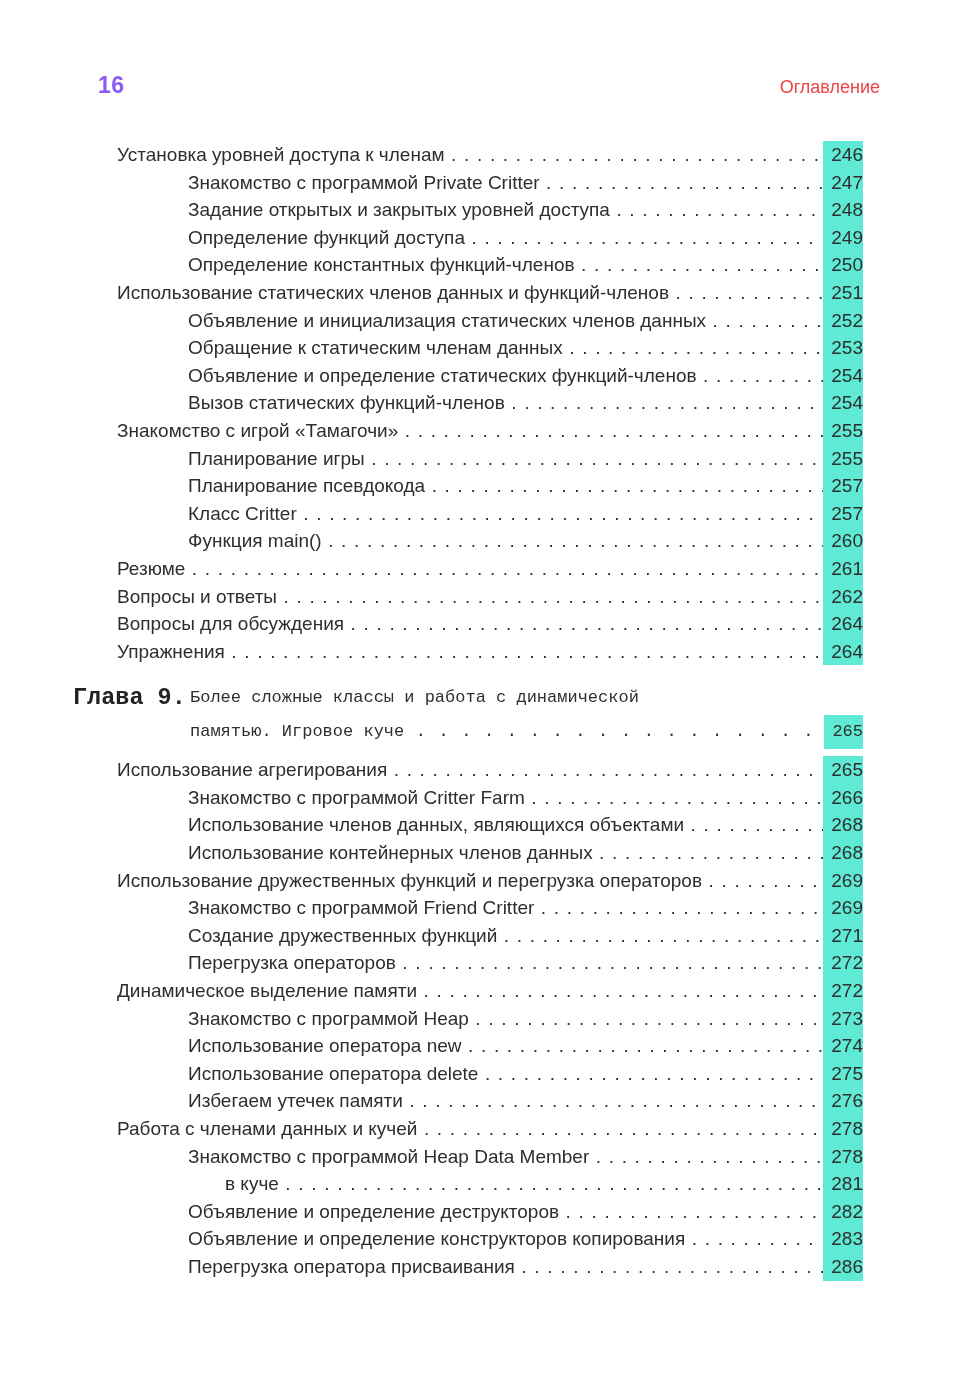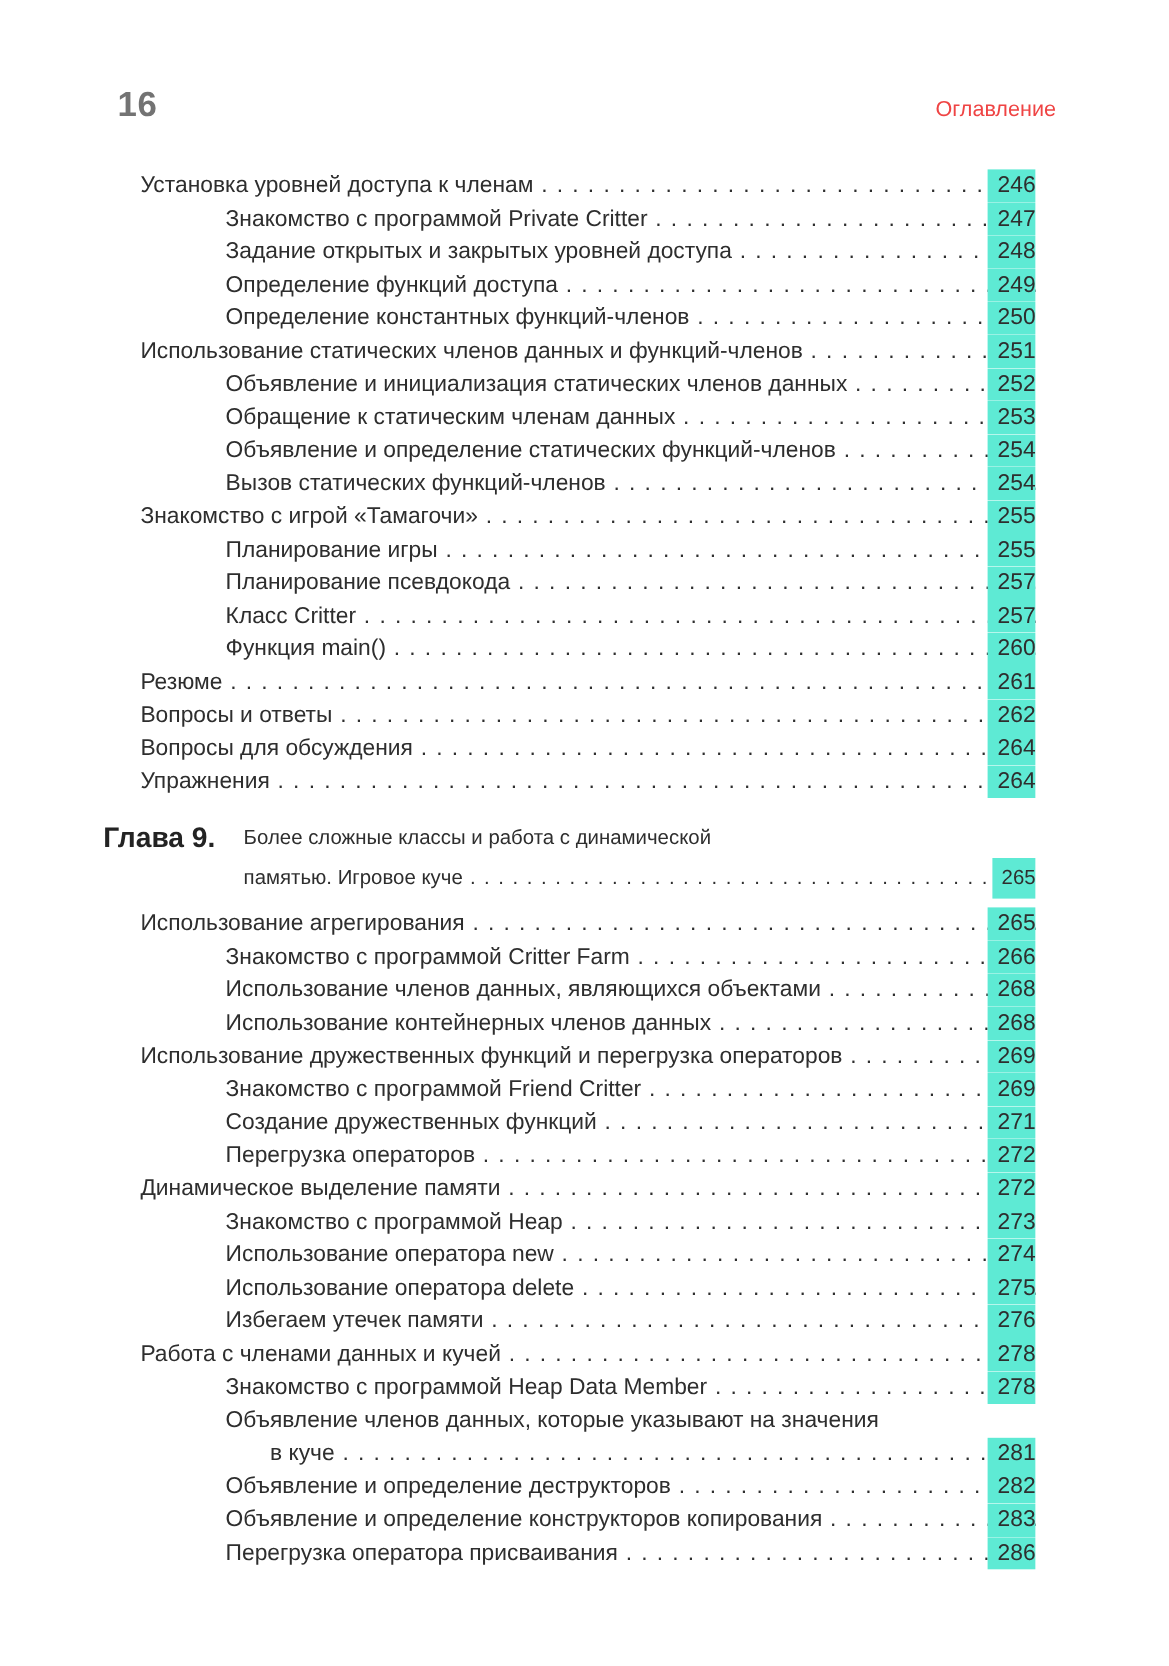--- a/index.html
+++ b/index.html
@@ -19,23 +19,23 @@
   .header {
     position: absolute;
     top: 72px;
     left: 98px;
     width: 782px;
     display: flex;
     justify-content: space-between;
     align-items: baseline;
   }
   .folio {
-    font-size: 29px;
+    font-size: 23px;
     font-weight: 700;
-    color: #737373;
+    color: #8b5cf6;
     letter-spacing: 0.5px;
   }
   .running-title {
     font-size: 18px;
     color: #ef4444;
   }
   .toc {
     position: absolute;
     top: 141px;
     left: 73px;
@@ -57,21 +57,22 @@
   }
   .pagenum {
     position: absolute;
     right: 0;
     top: 0;
     background: #5eead4;
     padding-left: 8px;
   }
   .chapter {
     display: flex;
-    margin: 16px 0 7px 13px;
+    margin: 16px 0 7px 0;
+    font-family: Liberation Mono, monospace;
   }
   .ch-label {
     flex: 0 0 117px;
     font-size: 23.5px;
     line-height: 34px;
     font-weight: 700;
     color: #232323;
   }
   .ch-title {
     flex: 1 1 auto;
@@ -140,21 +141,20 @@
         <div class="row lvl2"><span class="label">Знакомство с программой Friend Critter</span><span class="dots"> . . . . . . . . . . . . . . . . . . . . . . . . . . . . . . . . . . . . . . . . . . . . . . . . . . . . . . . . . . . . . . . . . . . . . . . . . . . . . . . . . . . . . . . . . . . . . . . . . . . . . . . . . . . . . . . . . . . . . . . . . . . . . . . . . . . . . . . . . . . . . . . . . . . . . . </span><span class="pagenum">269</span></div>
         <div class="row lvl2"><span class="label">Создание дружественных функций</span><span class="dots"> . . . . . . . . . . . . . . . . . . . . . . . . . . . . . . . . . . . . . . . . . . . . . . . . . . . . . . . . . . . . . . . . . . . . . . . . . . . . . . . . . . . . . . . . . . . . . . . . . . . . . . . . . . . . . . . . . . . . . . . . . . . . . . . . . . . . . . . . . . . . . . . . . . . . . . </span><span class="pagenum">271</span></div>
         <div class="row lvl2"><span class="label">Перегрузка операторов</span><span class="dots"> . . . . . . . . . . . . . . . . . . . . . . . . . . . . . . . . . . . . . . . . . . . . . . . . . . . . . . . . . . . . . . . . . . . . . . . . . . . . . . . . . . . . . . . . . . . . . . . . . . . . . . . . . . . . . . . . . . . . . . . . . . . . . . . . . . . . . . . . . . . . . . . . . . . . . . </span><span class="pagenum">272</span></div>
         <div class="row lvl1"><span class="label">Динамическое выделение памяти</span><span class="dots"> . . . . . . . . . . . . . . . . . . . . . . . . . . . . . . . . . . . . . . . . . . . . . . . . . . . . . . . . . . . . . . . . . . . . . . . . . . . . . . . . . . . . . . . . . . . . . . . . . . . . . . . . . . . . . . . . . . . . . . . . . . . . . . . . . . . . . . . . . . . . . . . . . . . . . . </span><span class="pagenum">272</span></div>
         <div class="row lvl2"><span class="label">Знакомство с программой Heap</span><span class="dots"> . . . . . . . . . . . . . . . . . . . . . . . . . . . . . . . . . . . . . . . . . . . . . . . . . . . . . . . . . . . . . . . . . . . . . . . . . . . . . . . . . . . . . . . . . . . . . . . . . . . . . . . . . . . . . . . . . . . . . . . . . . . . . . . . . . . . . . . . . . . . . . . . . . . . . . </span><span class="pagenum">273</span></div>
         <div class="row lvl2"><span class="label">Использование оператора new</span><span class="dots"> . . . . . . . . . . . . . . . . . . . . . . . . . . . . . . . . . . . . . . . . . . . . . . . . . . . . . . . . . . . . . . . . . . . . . . . . . . . . . . . . . . . . . . . . . . . . . . . . . . . . . . . . . . . . . . . . . . . . . . . . . . . . . . . . . . . . . . . . . . . . . . . . . . . . . . </span><span class="pagenum">274</span></div>
         <div class="row lvl2"><span class="label">Использование оператора delete</span><span class="dots"> . . . . . . . . . . . . . . . . . . . . . . . . . . . . . . . . . . . . . . . . . . . . . . . . . . . . . . . . . . . . . . . . . . . . . . . . . . . . . . . . . . . . . . . . . . . . . . . . . . . . . . . . . . . . . . . . . . . . . . . . . . . . . . . . . . . . . . . . . . . . . . . . . . . . . . </span><span class="pagenum">275</span></div>
         <div class="row lvl2"><span class="label">Избегаем утечек памяти</span><span class="dots"> . . . . . . . . . . . . . . . . . . . . . . . . . . . . . . . . . . . . . . . . . . . . . . . . . . . . . . . . . . . . . . . . . . . . . . . . . . . . . . . . . . . . . . . . . . . . . . . . . . . . . . . . . . . . . . . . . . . . . . . . . . . . . . . . . . . . . . . . . . . . . . . . . . . . . . </span><span class="pagenum">276</span></div>
         <div class="row lvl1"><span class="label">Работа с членами данных и кучей</span><span class="dots"> . . . . . . . . . . . . . . . . . . . . . . . . . . . . . . . . . . . . . . . . . . . . . . . . . . . . . . . . . . . . . . . . . . . . . . . . . . . . . . . . . . . . . . . . . . . . . . . . . . . . . . . . . . . . . . . . . . . . . . . . . . . . . . . . . . . . . . . . . . . . . . . . . . . . . . </span><span class="pagenum">278</span></div>
         <div class="row lvl2"><span class="label">Знакомство с программой Heap Data Member</span><span class="dots"> . . . . . . . . . . . . . . . . . . . . . . . . . . . . . . . . . . . . . . . . . . . . . . . . . . . . . . . . . . . . . . . . . . . . . . . . . . . . . . . . . . . . . . . . . . . . . . . . . . . . . . . . . . . . . . . . . . . . . . . . . . . . . . . . . . . . . . . . . . . . . . . . . . . . . . </span><span class="pagenum">278</span></div>
-        <div class="row lvl2"><span class="label">Объявление членов данных, которые указывают на значения</span></div>
         <div class="row lvl3"><span class="label">в куче</span><span class="dots"> . . . . . . . . . . . . . . . . . . . . . . . . . . . . . . . . . . . . . . . . . . . . . . . . . . . . . . . . . . . . . . . . . . . . . . . . . . . . . . . . . . . . . . . . . . . . . . . . . . . . . . . . . . . . . . . . . . . . . . . . . . . . . . . . . . . . . . . . . . . . . . . . . . . . . . </span><span class="pagenum">281</span></div>
         <div class="row lvl2"><span class="label">Объявление и определение деструкторов</span><span class="dots"> . . . . . . . . . . . . . . . . . . . . . . . . . . . . . . . . . . . . . . . . . . . . . . . . . . . . . . . . . . . . . . . . . . . . . . . . . . . . . . . . . . . . . . . . . . . . . . . . . . . . . . . . . . . . . . . . . . . . . . . . . . . . . . . . . . . . . . . . . . . . . . . . . . . . . . </span><span class="pagenum">282</span></div>
         <div class="row lvl2"><span class="label">Объявление и определение конструкторов копирования</span><span class="dots"> . . . . . . . . . . . . . . . . . . . . . . . . . . . . . . . . . . . . . . . . . . . . . . . . . . . . . . . . . . . . . . . . . . . . . . . . . . . . . . . . . . . . . . . . . . . . . . . . . . . . . . . . . . . . . . . . . . . . . . . . . . . . . . . . . . . . . . . . . . . . . . . . . . . . . . </span><span class="pagenum">283</span></div>
         <div class="row lvl2"><span class="label">Перегрузка оператора присваивания</span><span class="dots"> . . . . . . . . . . . . . . . . . . . . . . . . . . . . . . . . . . . . . . . . . . . . . . . . . . . . . . . . . . . . . . . . . . . . . . . . . . . . . . . . . . . . . . . . . . . . . . . . . . . . . . . . . . . . . . . . . . . . . . . . . . . . . . . . . . . . . . . . . . . . . . . . . . . . . . </span><span class="pagenum">286</span></div>
       </div>
 
   </div>
 </div>
 
 </body></html>

